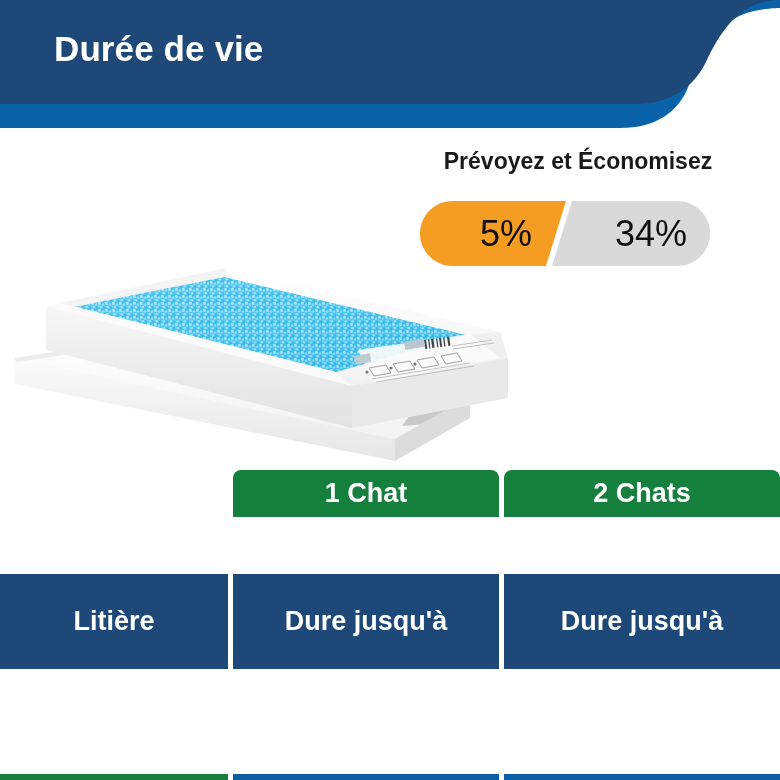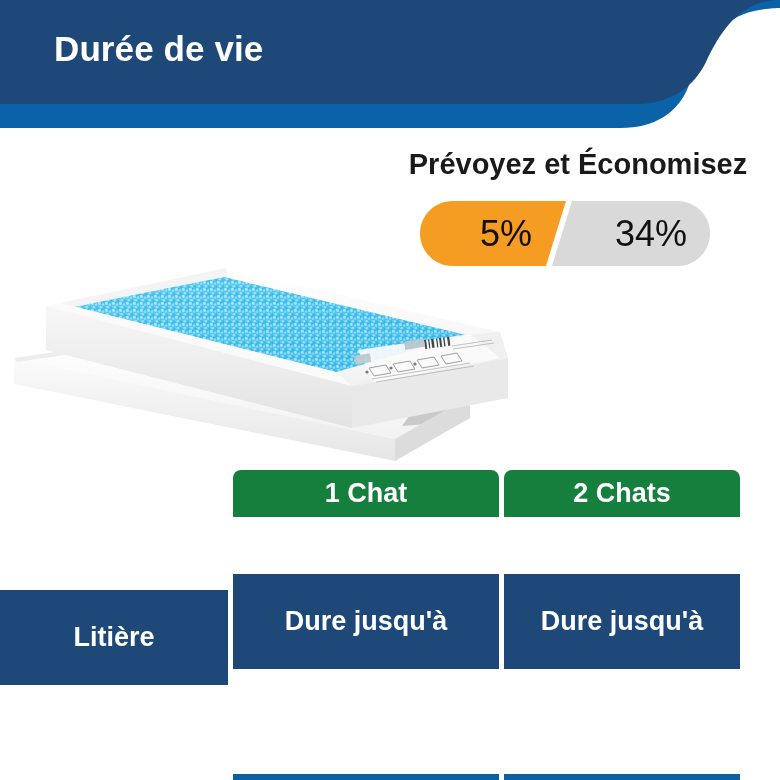--- a/index.html
+++ b/index.html
@@ -43,21 +43,21 @@
     white-space: nowrap;
   }
 
   
   .promo-title {
     position: absolute;
     left: 388px;
     top: 148px;
     width: 380px;
     text-align: center;
-    font-size: 29px;
+    font-size: 23px;
     font-weight: bold;
     color: #1a1a1a;
     white-space: nowrap;
   }
 
   .badge {
     position: absolute;
     left: 420px;
     top: 201px;
     width: 290px;
@@ -115,23 +115,23 @@
     top: 0;
     display: flex;
     align-items: center;
     justify-content: center;
     color: #ffffff;
     font-weight: bold;
     white-space: nowrap;
     box-sizing: border-box;
   }
   
-  .col0 { left: 0px;   width: 228px; margin-top: 16px; }
+  .col0 { left: 0px;   width: 228px; }
   .col1 { left: 233px; width: 266px; }
-  .col2 { left: 504px; width: 236px; }
+  .col2 { left: 504px; width: 276px; }
 
   .c-lightblue { background: #15803d; }
   .c-navy      { background: #1d4878; }
   .c-blue      { background: #0b5fa5; }
   .c-empty     { background: #ffffff; }
 
   .r-head { top: 0px;   height: 47px; }
   .r-sub  { top: 52px;  height: 95px; }
   .r-1    { top: 152px; height: 75px; }
   .r-2    { top: 231px; height: 79px; }

